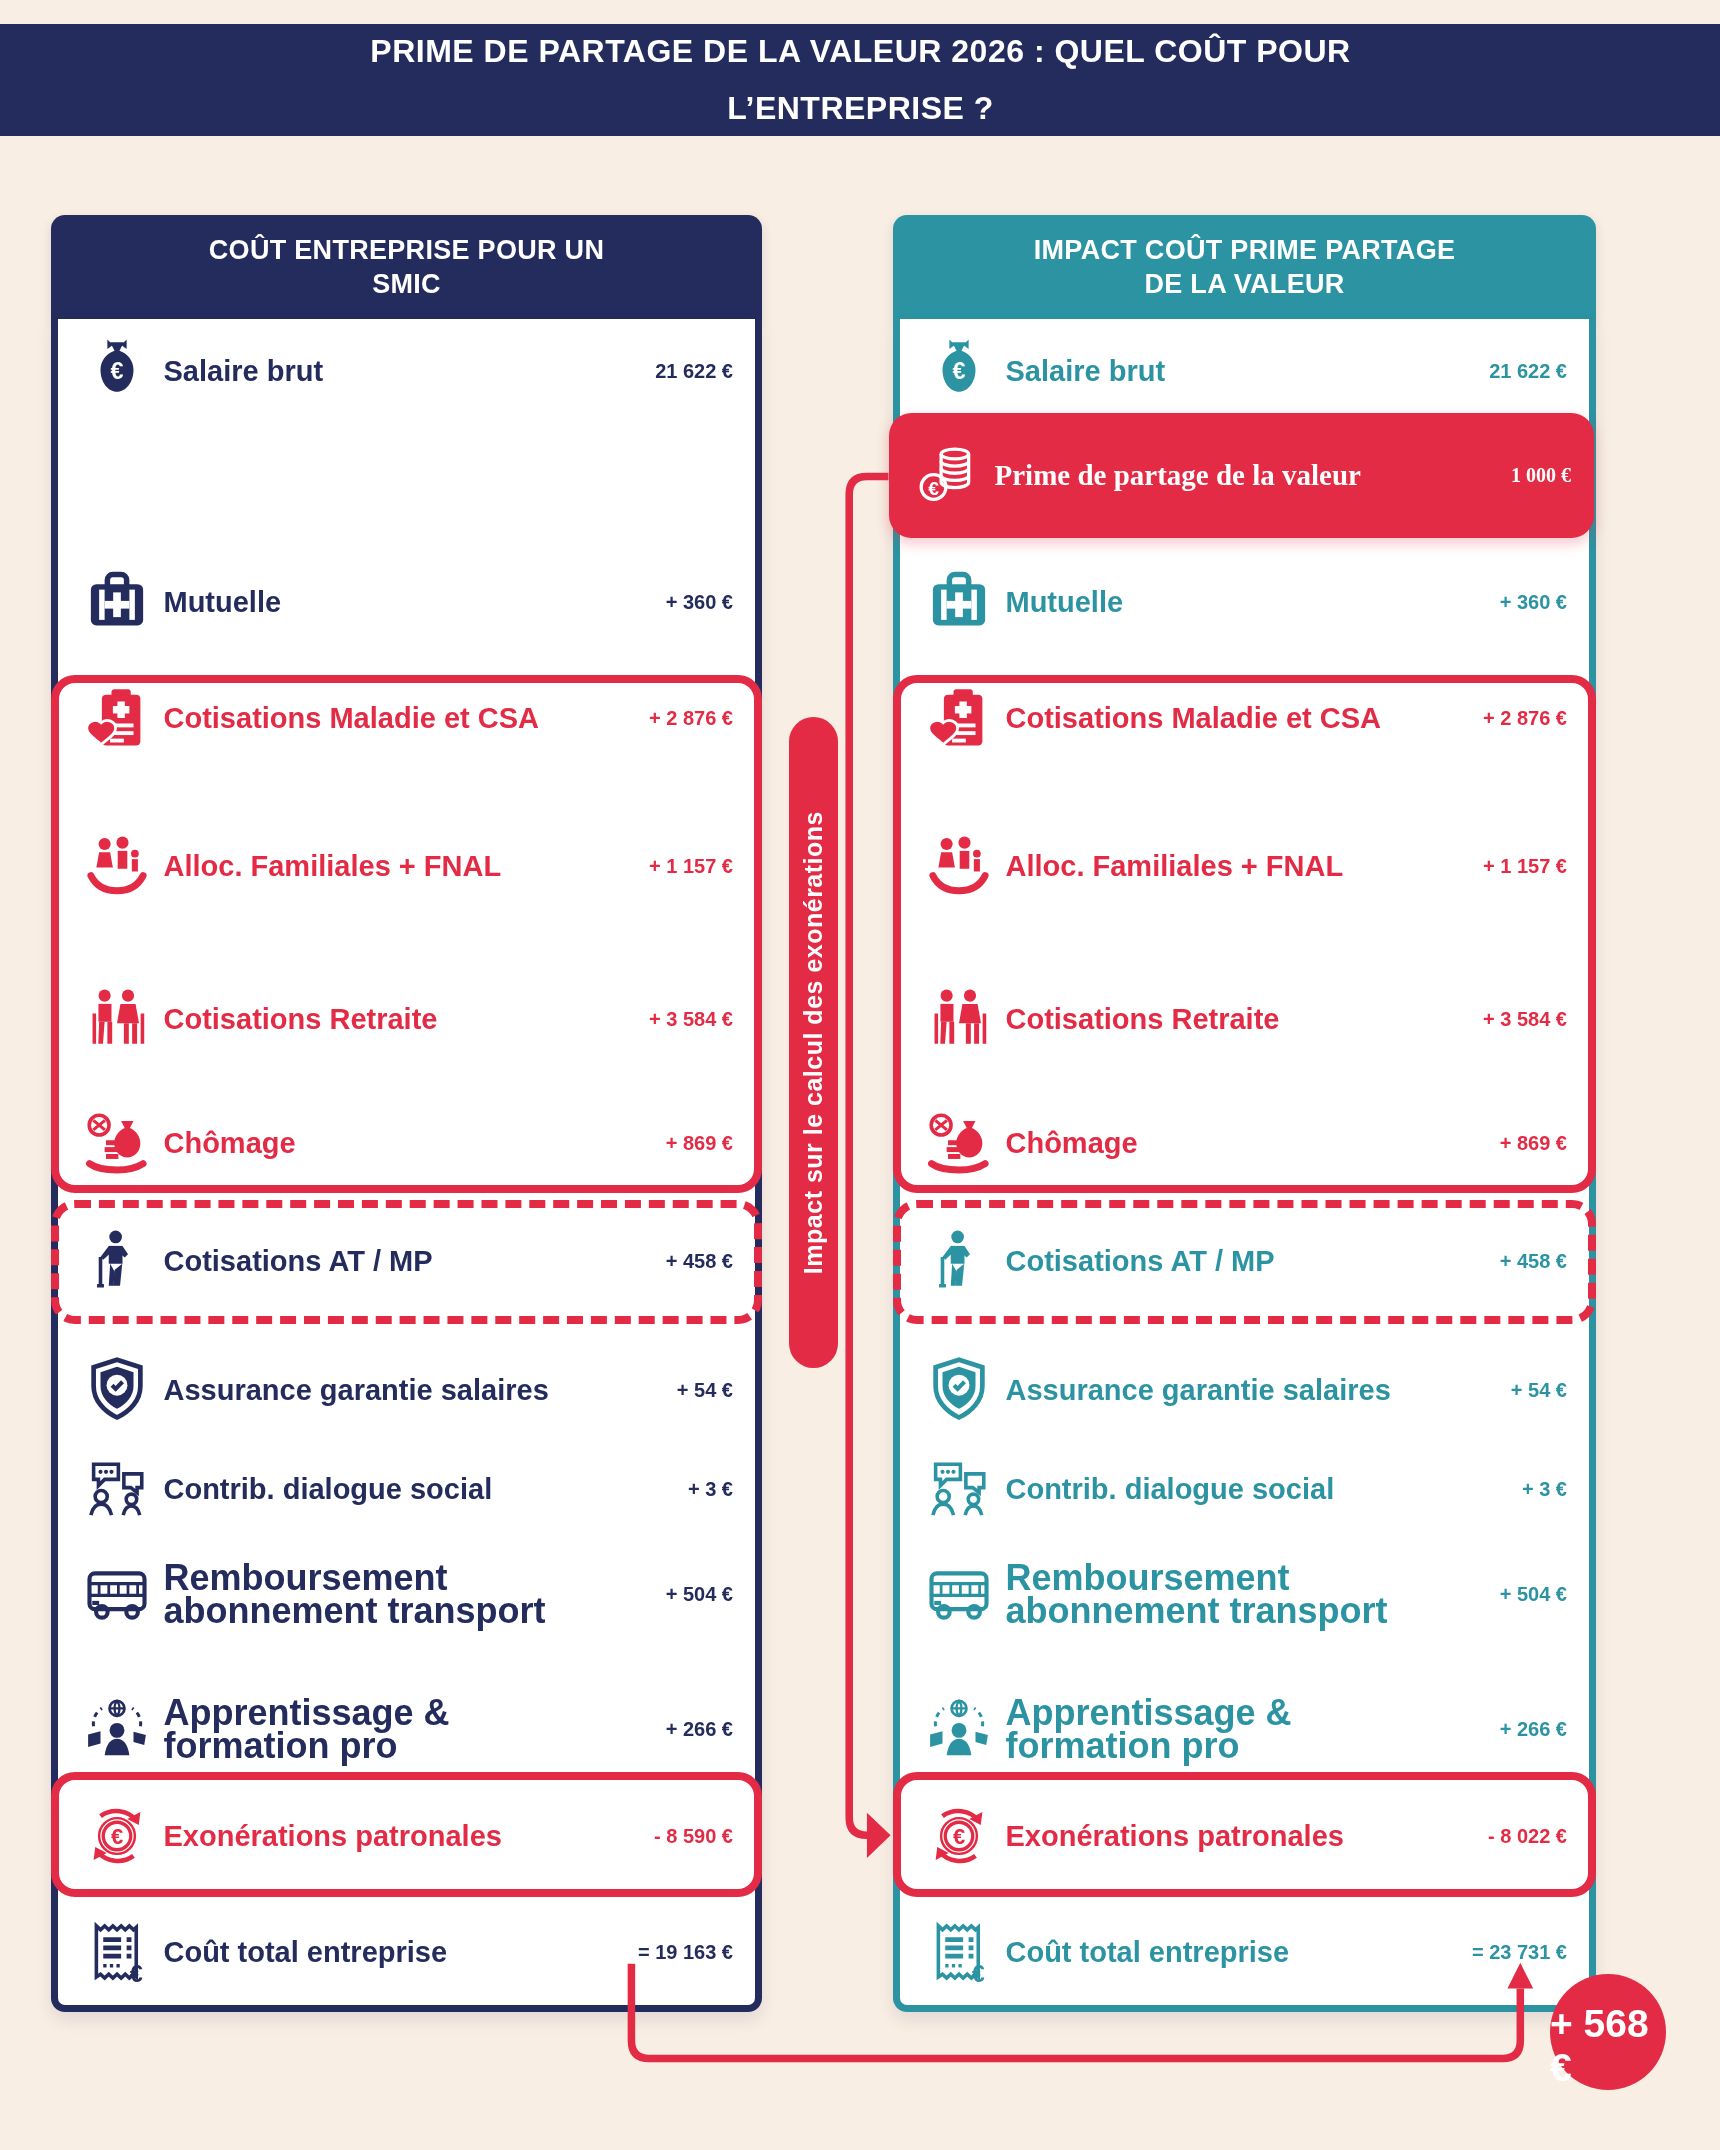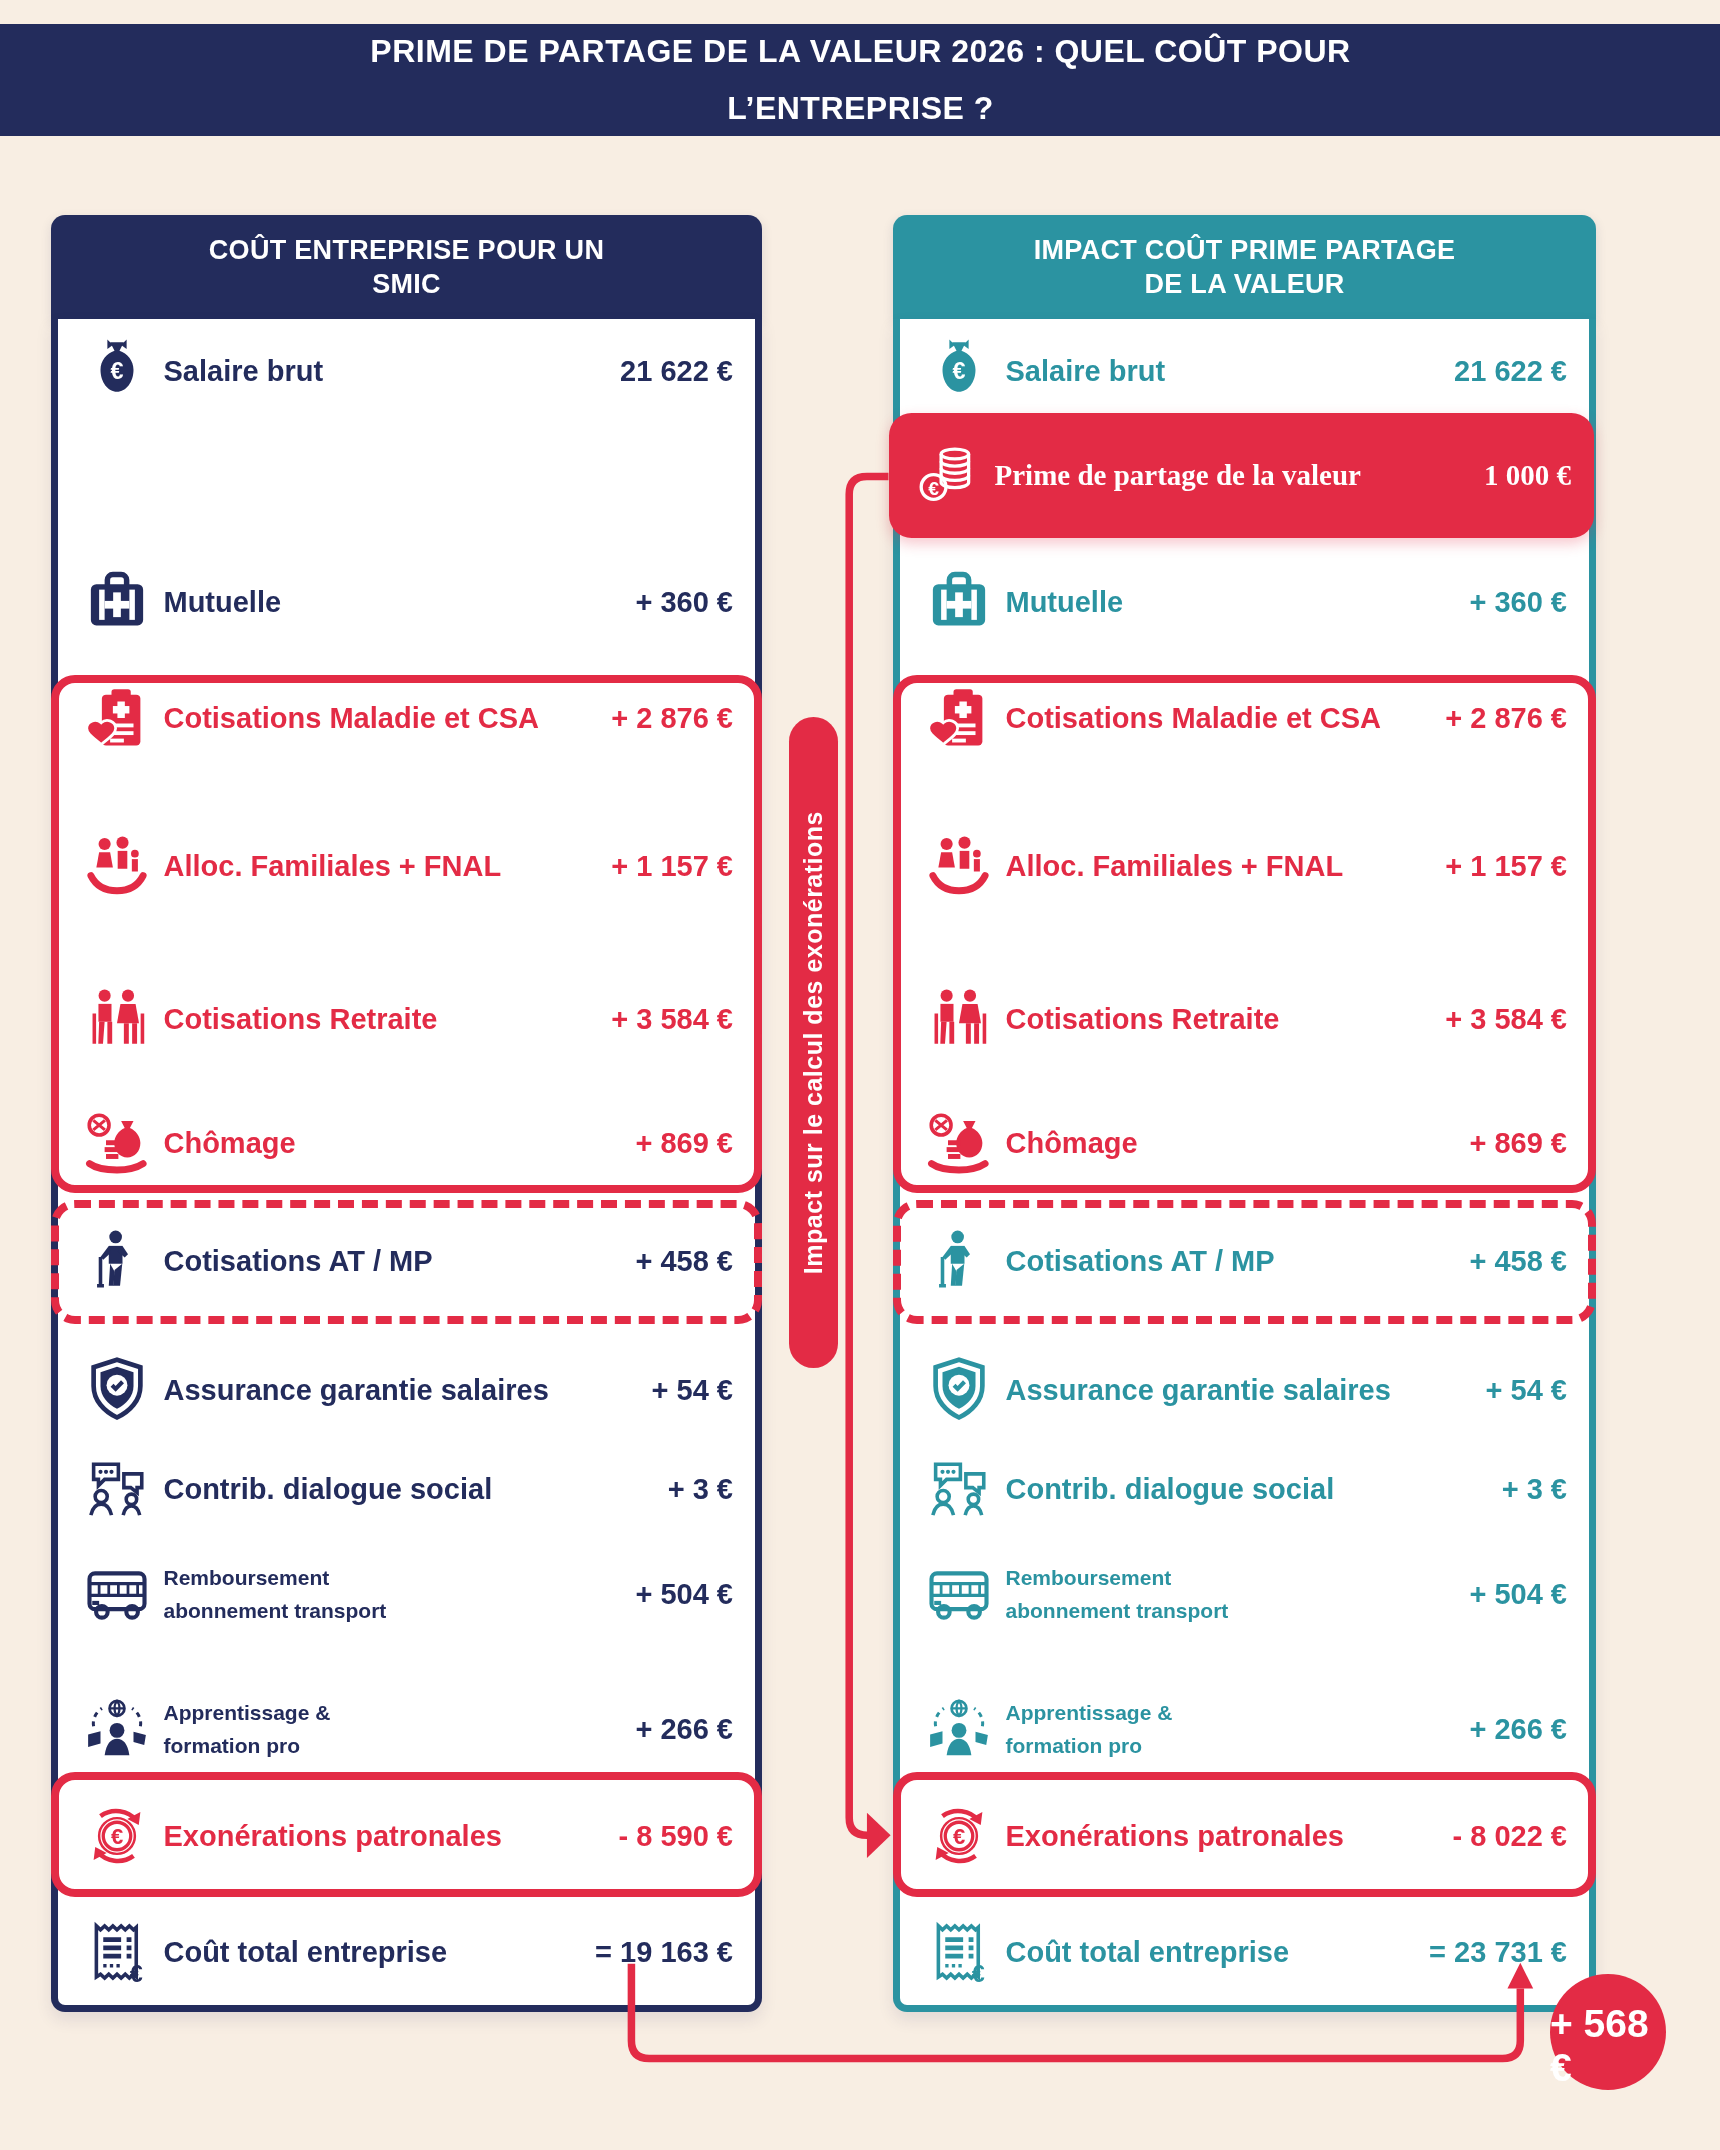--- a/index.html
+++ b/index.html
@@ -16,22 +16,22 @@
   .navybg{background:#232C5C}.tealbg{background:#2B93A1}
   .pbody{position:absolute;top:104px;left:0;right:0;height:1693px;background:#fff;border:7.5px solid #232C5C;border-top:none;
     border-radius:0 0 14px 14px;box-sizing:border-box;box-shadow:0 7.5px 16px rgba(35,44,92,.10);}
   .tealbd{border-color:#2B93A1}
   .grp{position:absolute;left:0;right:0;border:8.6px solid #E32B45;border-radius:24px;box-sizing:border-box;pointer-events:none;z-index:3;}
   .grp.dashed{border-style:dashed;}
   .row{position:absolute;left:25px;right:29px;height:70px;display:flex;align-items:center;z-index:4;}
   .row .ic{flex:0 0 81px;display:flex;justify-content:center;align-items:center;}
   .ic svg{width:66px;height:66px;}
   .lbl{font-size:29px;margin-left:6.5px;}
-  .lbl.two{font-size:21px;line-height:33px;}
-  .val{margin-left:auto;font-size:29px;white-space:pre;}
+  .lbl.two{font-size:36px;line-height:33px;}
+  .val{margin-left:auto;font-size:20px;white-space:pre;}
   .navy{color:#232C5C}.teal{color:#2B93A1}.redc{color:#E32B45}
   .prime{position:absolute;left:-4.3px;top:198px;width:705px;height:125px;background:#E32B45;border-radius:22.6px;
     display:flex;align-items:center;color:#fff;padding:0 22.6px 0 18.3px;box-sizing:border-box;z-index:5;box-shadow:0 5.4px 13px rgba(227,43,69,.25);font-family:Liberation Serif, serif;}
   .prime .ic{flex:0 0 81px;display:flex;justify-content:center;}
   .prime .lbl,.prime .val{color:#fff;}
   .ribbon{position:absolute;left:789px;top:717px;width:49px;height:651px;background:#E32B45;border-radius:25px;
     display:flex;align-items:center;justify-content:center;z-index:4;}
   .ribbon span{writing-mode:vertical-rl;transform:rotate(180deg);color:#fff;font-size:25px;letter-spacing:0.5px;white-space:nowrap;}
   .connect{position:absolute;left:0;top:0;z-index:6;pointer-events:none;}
   .badge{position:absolute;left:1550px;top:1974px;width:116px;height:116px;border-radius:50%;background:#E32B45;color:#fff;

